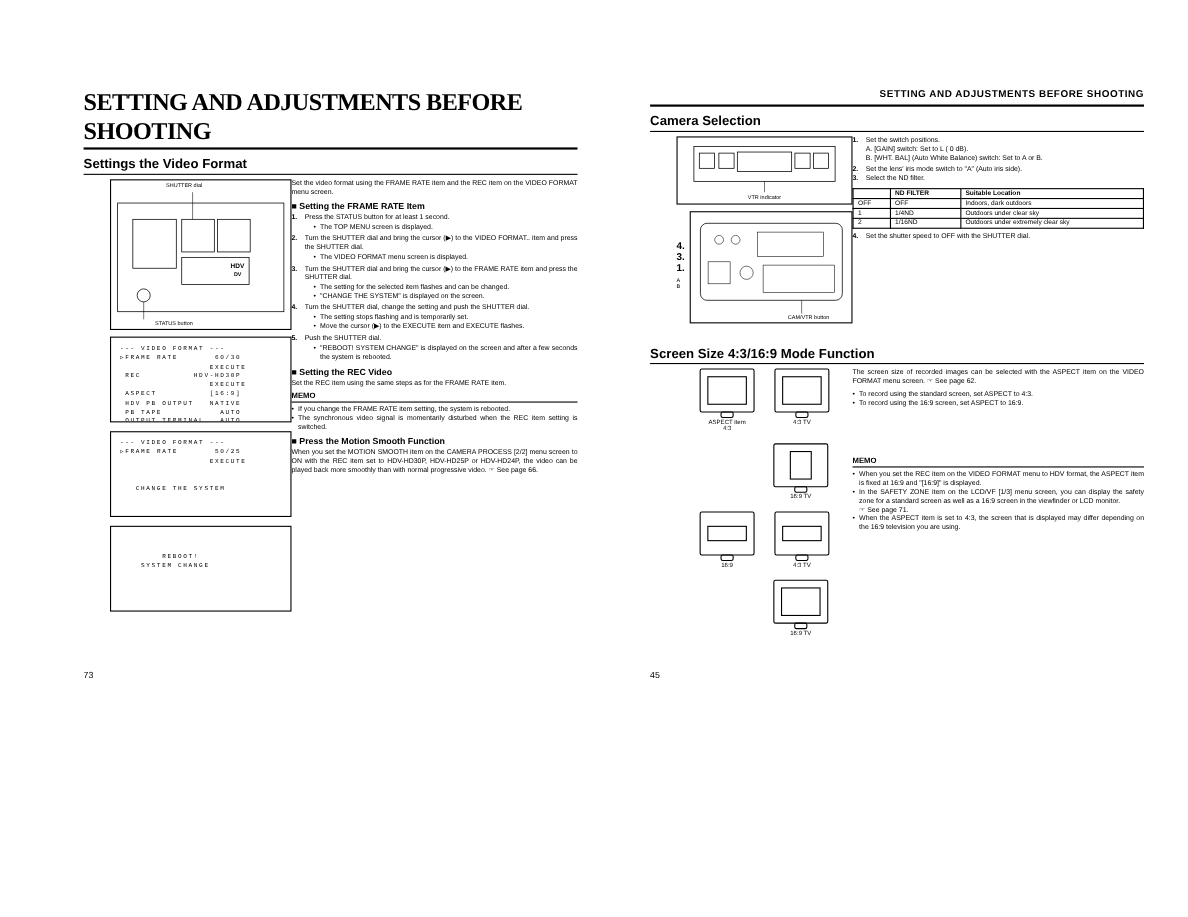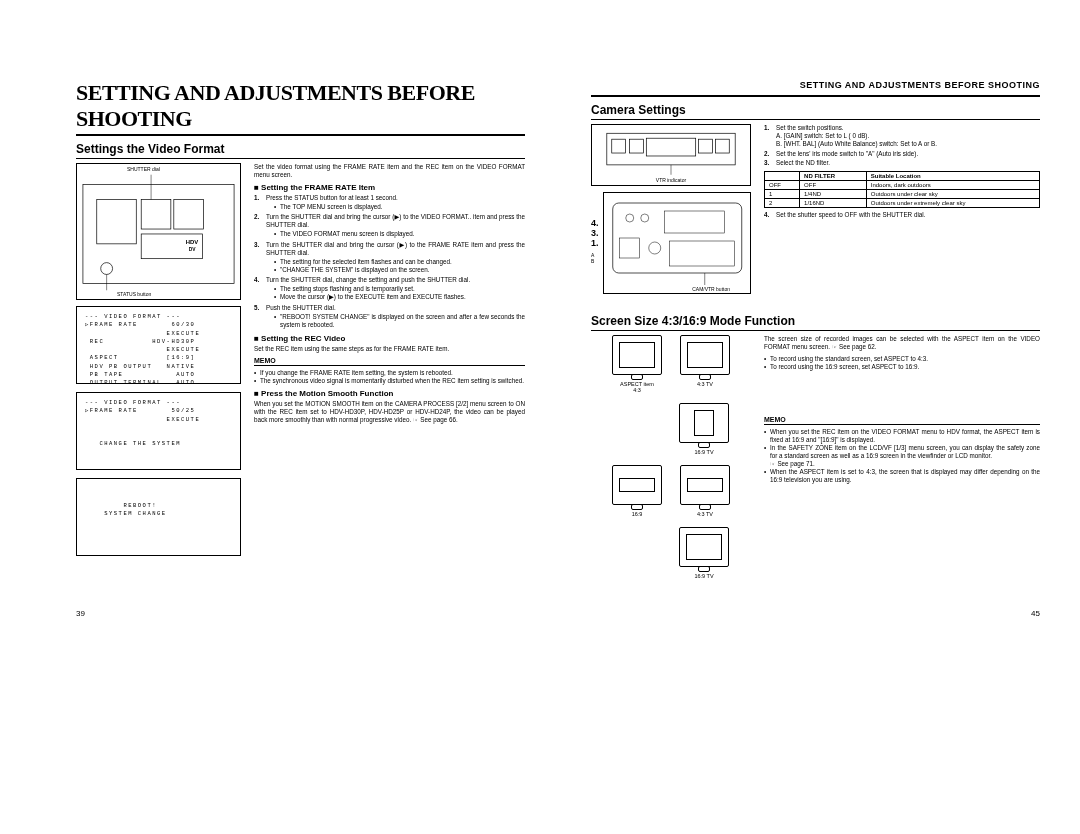--- a/index.html
+++ b/index.html
@@ -43,21 +43,22 @@
   }
   .section-heading {
     font-size: 12px;
     font-weight: bold;
     border-bottom: 1px solid #000;
     padding-bottom: 2px;
     margin-bottom: 4px;
   }
   .columns {
     display: flex;
-    gap: 13px;
+    gap: 0;
+    margin-left: 24px;
   }
   .col-left {
     flex: 0 0 165px;
   }
   .col-right {
     flex: 1;
   }
   .diagram {
     border: 1px solid #000;
     height: 135px;
@@ -144,21 +145,21 @@
     border: 1px solid #000;
     padding: 1px 4px;
     text-align: left;
   }
   .page-num {
     font-size: 8px;
     margin-top: auto;
     padding-top: 20px;
   }
   .page-num.left { text-align: left; }
-  .page-num.right { text-align: right; }
+  .page-num.right { text-align: left; }
   .callouts {
     font-size:9px;
     font-weight:bold;
     margin-top:-4px;
   }
   .tv-row { display:flex; gap:18px; margin-bottom:10px; justify-content:center;}
   .tv { width:48px; height:38px; border:1.5px solid #000; border-radius:2px; position:relative;}
   .tv::after{content:""; position:absolute; width:10px; height:4px; border:1px solid #000; border-radius:2px; bottom:-6px; left:50%; transform:translateX(-50%);}
   .tv .inner{position:absolute; border:1px solid #000;}
   .tv .inner.full{left:6px; right:6px; top:6px; bottom:6px;}
@@ -267,26 +268,26 @@
         <ul class="bul" style="padding-left:0;">
           <li>If you change the FRAME RATE item setting, the system is rebooted.</li>
           <li>The synchronous video signal is momentarily disturbed when the REC item setting is switched.</li>
         </ul>
 
         <div class="sub-heading">Press the Motion Smooth Function</div>
         <div class="intro">When you set the MOTION SMOOTH item on the CAMERA PROCESS [2/2] menu screen to ON with the REC item set to HDV-HD30P, HDV-HD25P or HDV-HD24P, the video can be played back more smoothly than with normal progressive video. ☞ See page 66.</div>
       </div>
     </div>
 
-    <div class="page-num left">39</div>
+    <div class="page-num left">73</div>
   </div>
 
   <div class="page">
     <div class="page-header-right">SETTING AND ADJUSTMENTS BEFORE SHOOTING</div>
-    <div class="section-heading">Camera Settings</div>
+    <div class="section-heading">Camera Selection</div>
 
     <div class="columns">
       <div class="col-cam-left">
         <div class="diagram" style="height:60px;">
           <svg class="camera-line" viewBox="0 0 160 60">
             <rect x="15" y="8" width="130" height="32" fill="none" stroke="#000" stroke-width="0.7"></rect>
             <rect x="55" y="13" width="50" height="18" fill="none" stroke="#000" stroke-width="0.7"></rect>
             <rect x="20" y="14" width="14" height="14" fill="none" stroke="#000" stroke-width="0.7"></rect>
             <rect x="38" y="14" width="14" height="14" fill="none" stroke="#000" stroke-width="0.7"></rect>
             <rect x="108" y="14" width="14" height="14" fill="none" stroke="#000" stroke-width="0.7"></rect>

